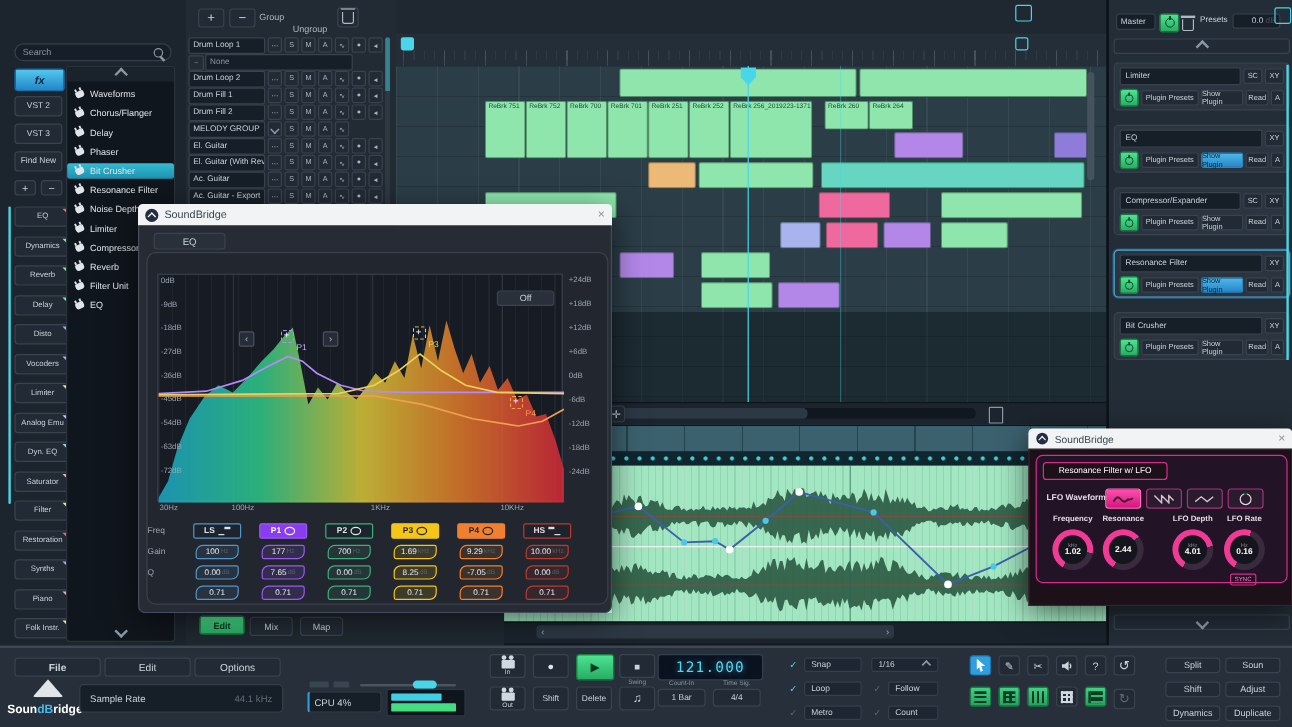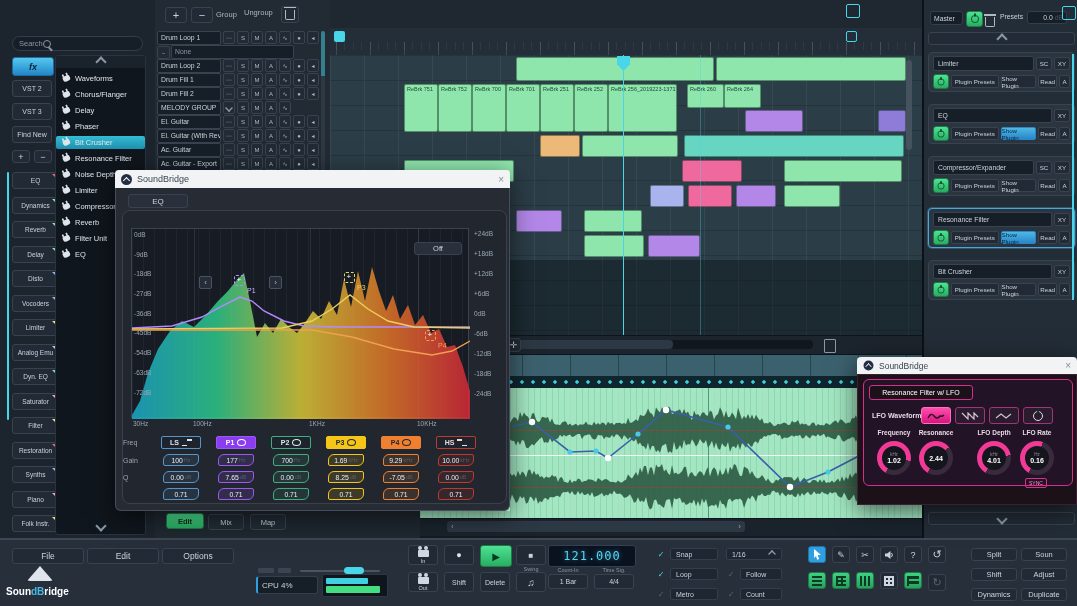--- a/index.html
+++ b/index.html
@@ -120,21 +120,21 @@
 <div id="app">
 
   <div class="abs btn" style="left:33px;top:5px;width:30px;height:20px;">
     <span style="width:11px;height:11px;border:1px solid #aeb9c4;border-radius:1px;display:inline-block;background:linear-gradient(90deg,transparent 3px,#aeb9c4 3px,#aeb9c4 4px,transparent 4px);"></span>
   </div>
   <div class="abs greenbtn" style="left:88px;top:5px;width:38px;height:20px;">
     <span class="plug dark"></span>
   </div>
 
   <div class="abs sidebar">
-    <div class="abs field" style="left:12px;top:36px;width:131px;height:15px;border-radius:8px;padding:0 6px;">
+    <div class="abs field" style="left:12px;top:36px;width:131px;height:15px;border-radius:8px;padding:0 6px;justify-content:space-between;">
       <span style="font-size:7.5px;color:#8a97a5;">Search</span>
       <span class="mag"></span>
     </div>
     <div class="abs" style="left:12px;top:57px;width:40px;height:17px;background:linear-gradient(#55c8f0,#2286c8);border:1px solid #1d6ba3;border-radius:3px;display:flex;align-items:center;justify-content:center;font-style:italic;font-weight:bold;font-size:9px;color:#0a2435;">
         <span>fx</span>
       </div>
     <div class="abs" style="left:12px;top:80px;display:flex;flex-direction:column;gap:6px;">
 
         <div class="btn rack">
           <span>VST 2</span>
@@ -316,21 +316,21 @@
   </div>
 
   <div class="abs tpanel">
     <div class="abs btn" style="left:10px;top:7px;width:22px;height:16px;font-size:11px;">
         <span>+</span>
       </div>
     <div class="abs btn" style="left:36px;top:7px;width:22px;height:16px;font-size:11px;">
         <span>−</span>
       </div>
     <div class="abs" style="left:61px;top:10px;font-size:7.5px;color:#aab7c2;"><span>Group</span></div>
-    <div class="abs" style="left:89px;top:8px;font-size:7.5px;color:#aab7c2;"><span>Ungroup</span></div>
+    <div class="abs" style="left:89px;top:20px;font-size:7.5px;color:#aab7c2;"><span>Ungroup</span></div>
     <div class="abs btn" style="left:126px;top:6px;width:18px;height:17px;">
         <span class="trash"></span>
       </div>
     <div class="abs" style="left:2px;top:31px;width:162px;display:flex;flex-direction:column;gap:1px;">
 
         <div class="trow">
 
           <span class="name">Drum Loop 1</span>
           <span class="tbt dots">⋯</span>
 
@@ -982,36 +982,40 @@
             <span class="syncchip" style="position: absolute; border: 1px solid rgb(214, 46, 140); border-radius: 2px; font-size: 5px; color: rgb(255, 143, 200); padding: 1px 3px; display: flex; left: 167px; top: 103px;">SYNC</span>
           </div>
 
       </div>
     </div>
   </div>
 
   <div class="abs transport">
     <div>
 
-        <div class="btn menu" style="left: 12px; top: 8px;">
+        <div class="btn menu" style="left: 12px; top: 8px; font-weight: bold;">
           <span>File</span>
         </div>
 
         <div class="btn menu" style="left: 87px; top: 8px;">
           <span>Edit</span>
         </div>
 
         <div class="btn menu" style="left: 162px; top: 8px;">
           <span>Options</span>
         </div>
 
     </div>
     <div class="abs" style="left:27px;top:26px;width:0;height:0;border-left:13px solid transparent;border-right:13px solid transparent;border-bottom:15px solid #dfe5ea;border-radius:3px;"></div>
     <div class="abs" style="left:6px;top:46px;font-size:10px;font-weight:bold;color:#fff;">
       <span>Soun</span><span style="color:#49b8e8;">dB</span><span>ridge</span>
+    </div>
+    <div class="abs field" style="left:66px;top:30px;width:170px;height:24px;justify-content:space-between;padding:0 8px;border-radius:4px;">
+      <span style="font-size:8px;">Sample Rate</span>
+      <span style="font-size:8px;color:#5d6b79;">44.1 kHz</span>
     </div>
     <div class="abs" style="left:258px;top:28px;width:16px;height:5px;background:#3a4552;border-radius:1px;"></div>
     <div class="abs" style="left:278px;top:28px;width:13px;height:5px;background:#3a4552;border-radius:1px;"></div>
     <div class="abs" style="left:300px;top:30px;width:80px;height:2px;background:#49565f;border-radius:1px;"></div>
     <div class="abs" style="left:344px;top:27px;width:20px;height:7px;background:#49d6e8;border-radius:4px;"></div>
     <div class="abs field" style="left:256px;top:36px;width:62px;height:18px;border-left:2px solid #2f9fe0;padding-left:4px;font-size:8px;">
         <span>CPU 4%</span>
       </div>
     <div class="abs" style="left:322px;top:34px;width:64px;height:21px;background:#0f151d;border:1px solid #2c3845;border-radius:2px;">
       <div style="position:absolute;left:3px;top:3px;width:42px;height:6px;background:#3fd0e2;border-radius:1px;"></div>

